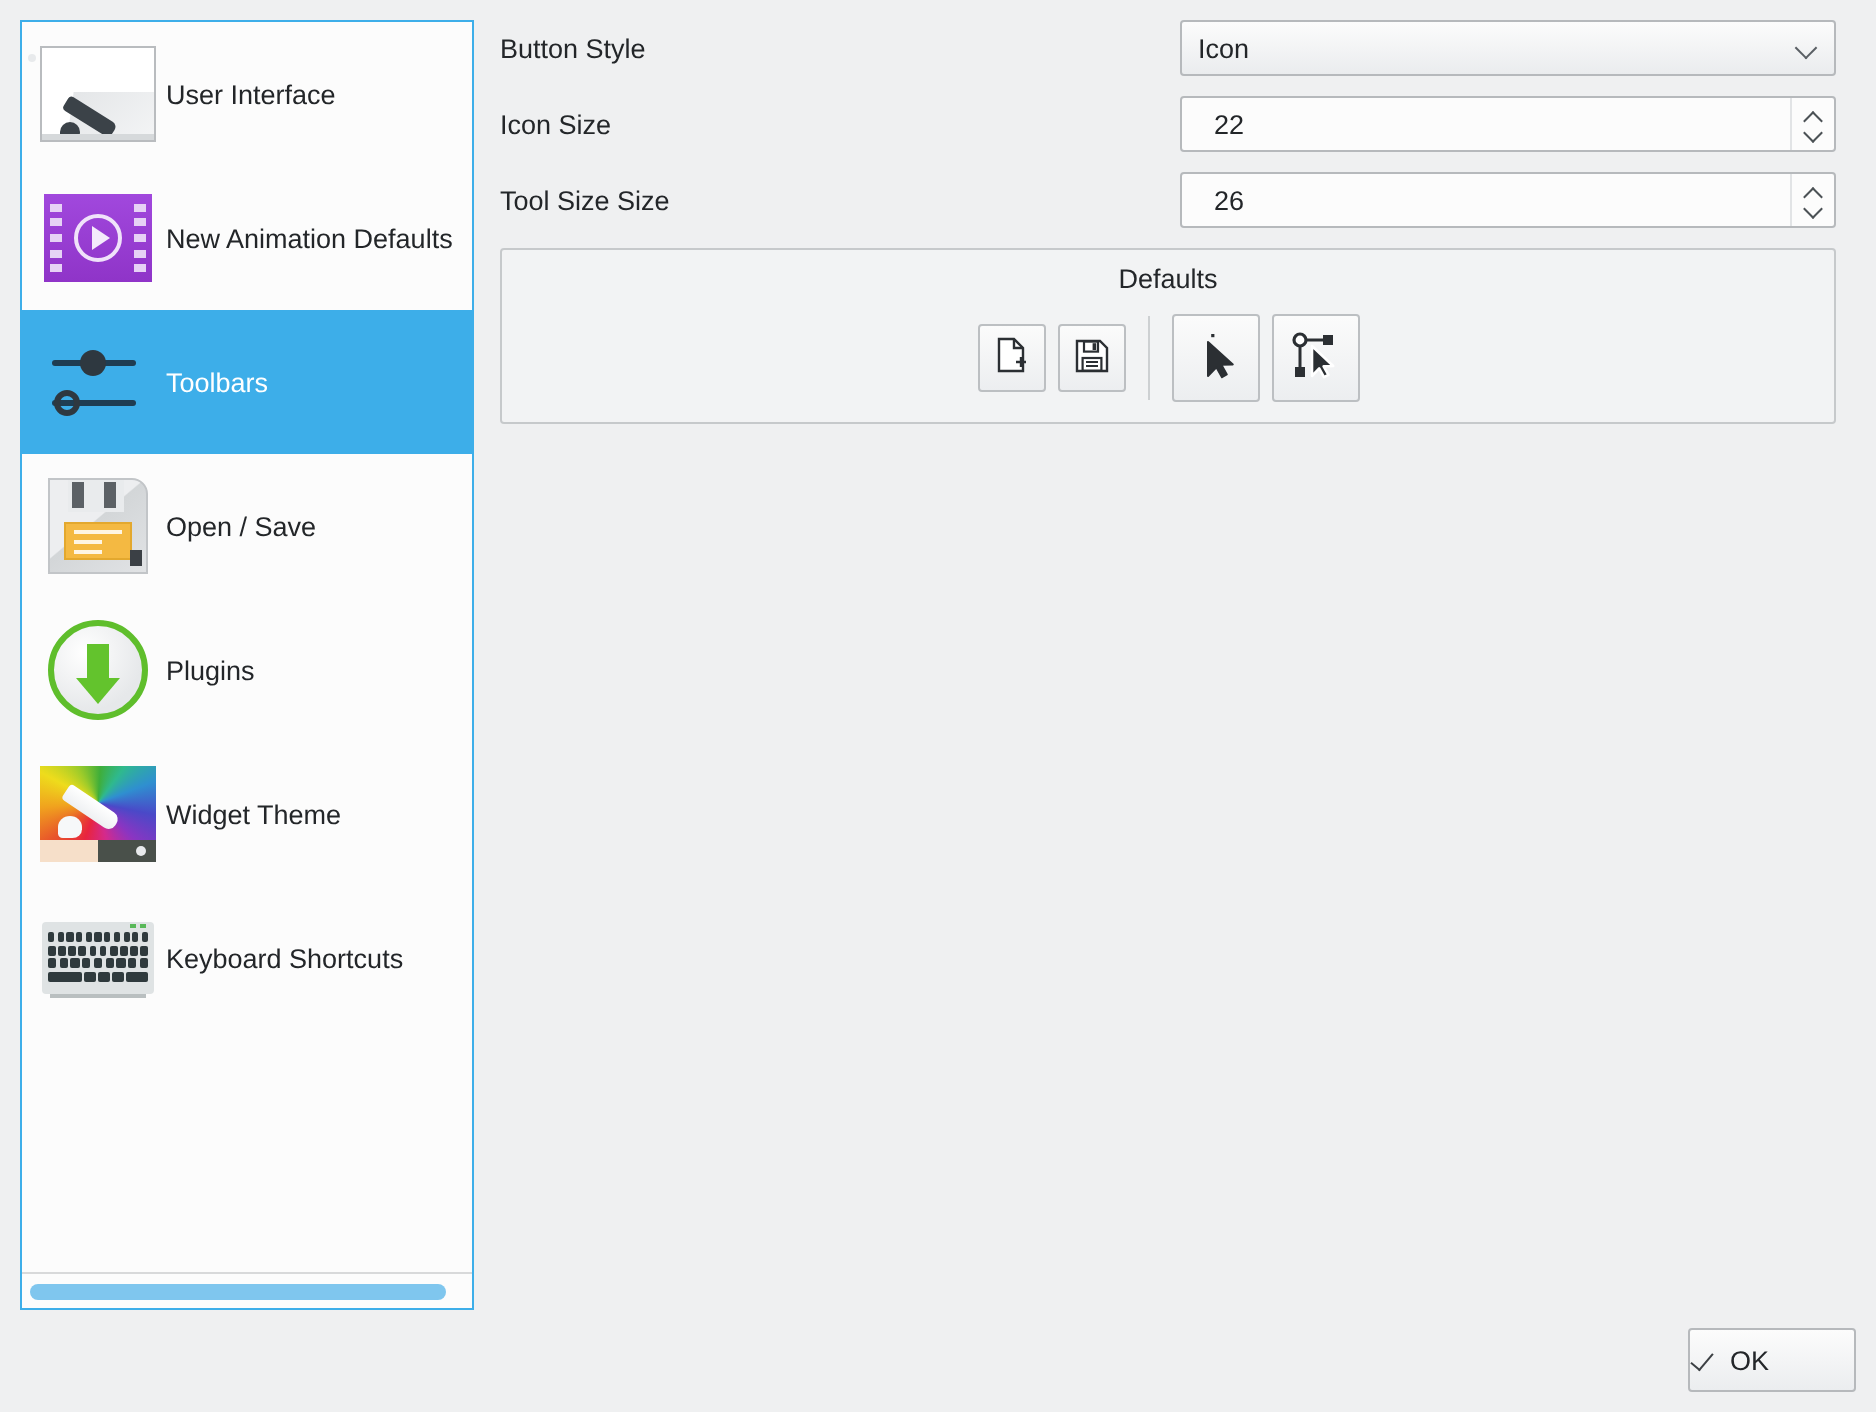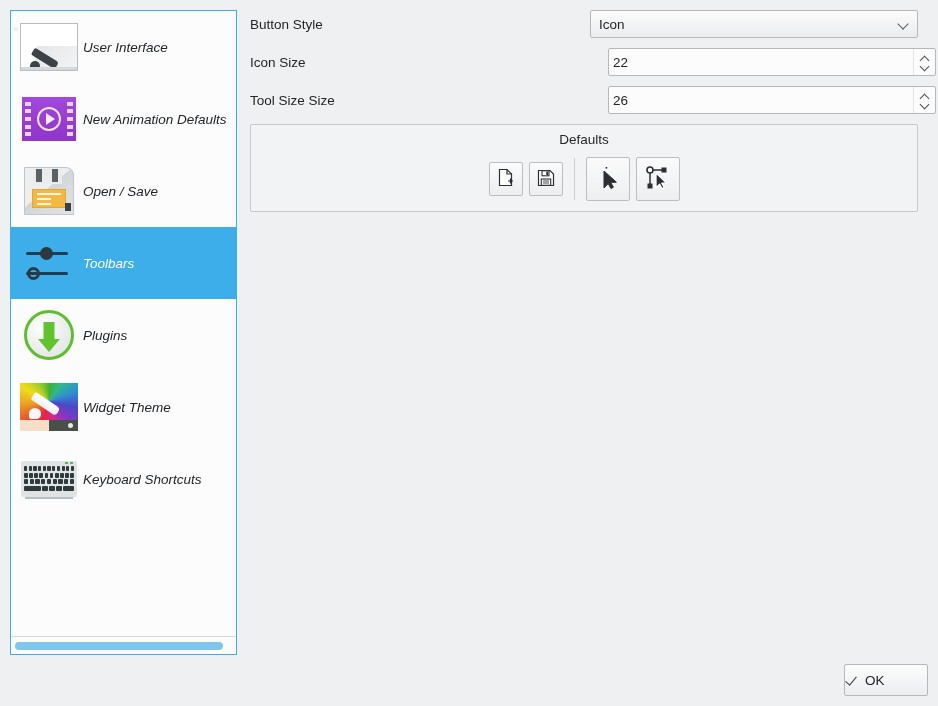--- a/index.html
+++ b/index.html
@@ -18,21 +18,20 @@
   
   #sidebar {
     position: absolute;
     left: 10px; top: 10px;
     width: 227px; height: 645px;
     background: #fcfcfc;
     border: 1px solid #3daee9;
     display: flex;
     flex-direction: column;
     overflow: hidden;
-    font-style: italic;
   }
   #sidebar-list {
     flex: 1 1 auto;
     overflow: hidden;
     position: relative;
   }
   .nav-item {
     display: flex;
     align-items: center;
     height: 72px;
@@ -206,21 +205,21 @@
     width: 7px; height: 7px;
     border-right: 1.6px solid #5a5f64; border-bottom: 1.6px solid #5a5f64;
     transform: rotate(45deg);
   }
 
   .spinbox {
     height: 28px; width: 100%;
     background: #fcfcfc;
     border: 1px solid #b6b9bc; border-radius: 2px;
     display: flex; align-items: center;
-    padding: 0 0 0 4px; font-size: 13.5px; color: #232629; margin-left: 18px;
+    padding: 0 0 0 16px; font-size: 13.5px; color: #232629;
   }
   .spinbox .sp-val { flex: 1 1 auto; }
   .spin-btns {
     flex: 0 0 22px; width: 22px; height: 26px;
     display: flex; flex-direction: column;
     align-items: center; justify-content: center;
     border-left: 1px solid #e2e4e6;
     gap: 4px;
   }
   .spin-arrow { width: 9px; height: 5px; position: relative; cursor: pointer; }
@@ -316,48 +315,48 @@
                 <i></i>
                 <i></i>
                 <i></i>
               </span>
             <span class="play"></span>
           </span>
         </span>
         <span class="nav-label">New Animation Defaults</span>
       </div>
 
-      <div class="nav-item">
-        <span class="nav-icon">
-          <span class="ico ico-floppy">
-            <span class="shutter">
-                <i class="a"></i>
-                <i class="b"></i>
-              </span>
-            <span class="label">
-                <u></u>
-                <u class="s"></u>
-                <u class="s"></u>
-              </span>
-            <span class="nub"></span>
-          </span>
-        </span>
-        <span class="nav-label">Open / Save</span>
-      </div>
-
       <div class="nav-item selected">
         <span class="nav-icon">
           <span class="ico ico-sliders">
             <span class="bar" style="left:4px; top:11px; width:42px;"></span>
             <span class="knob filled" style="left:18px; top:6px; width:13px; height:13px; background:#2e3840;"></span>
             <span class="bar" style="left:4px; top:31px; width:42px;"></span>
             <span class="knob hollow" style="left:5px; top:26px; width:13px; height:13px; border:3px solid #2e3840; background:transparent;"></span>
           </span>
         </span>
         <span class="nav-label">Toolbars</span>
+      </div>
+
+      <div class="nav-item">
+        <span class="nav-icon">
+          <span class="ico ico-floppy">
+            <span class="shutter">
+                <i class="a"></i>
+                <i class="b"></i>
+              </span>
+            <span class="label">
+                <u></u>
+                <u class="s"></u>
+                <u class="s"></u>
+              </span>
+            <span class="nub"></span>
+          </span>
+        </span>
+        <span class="nav-label">Open / Save</span>
       </div>
 
       <div class="nav-item">
         <span class="nav-icon">
           <span class="ico ico-plugin"></span>
         </span>
         <span class="nav-label">Plugins</span>
       </div>
 
 

